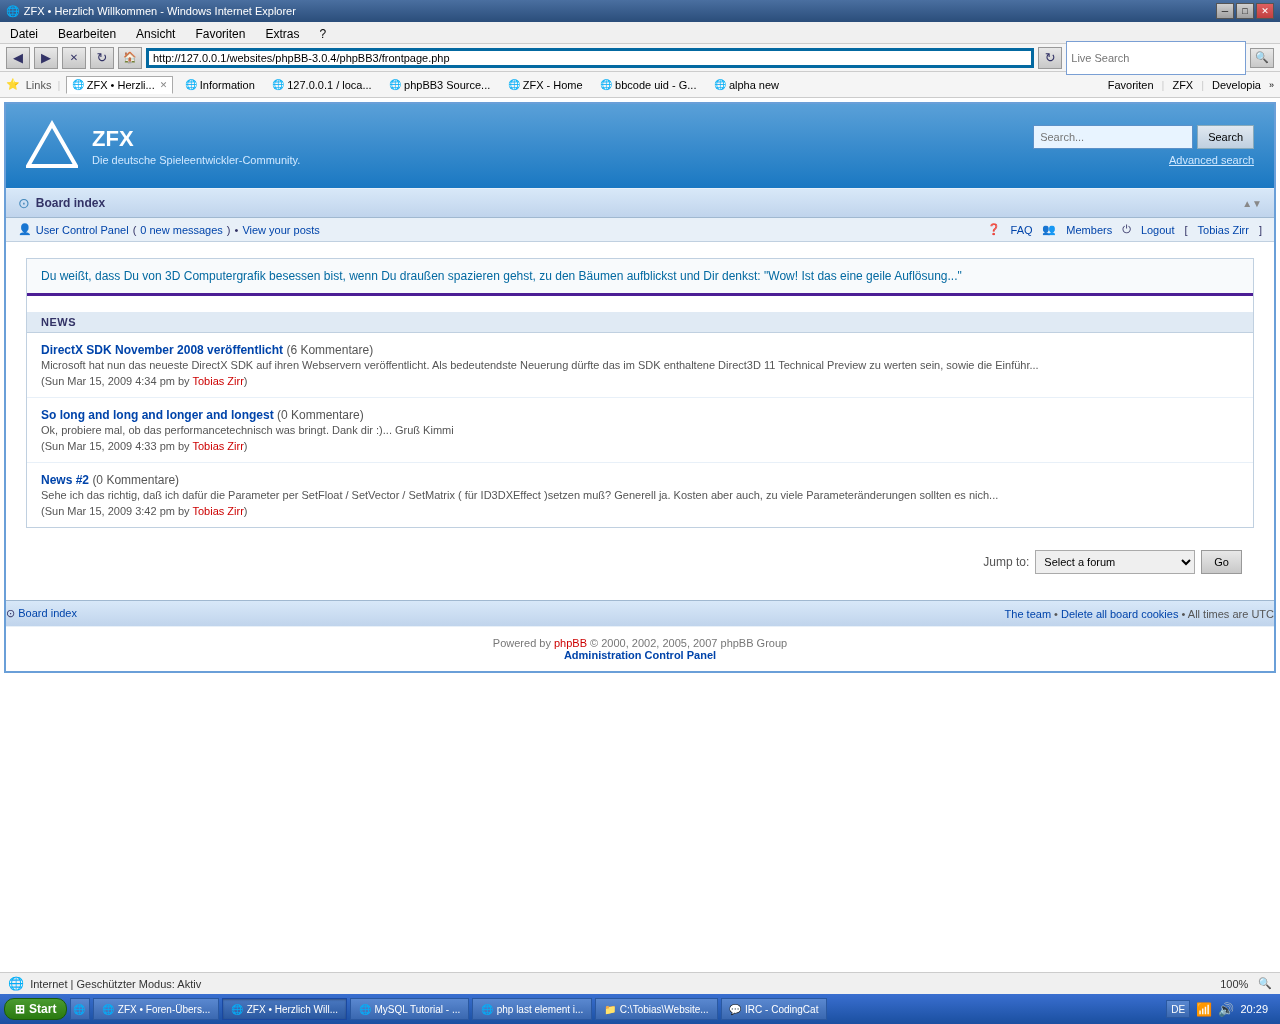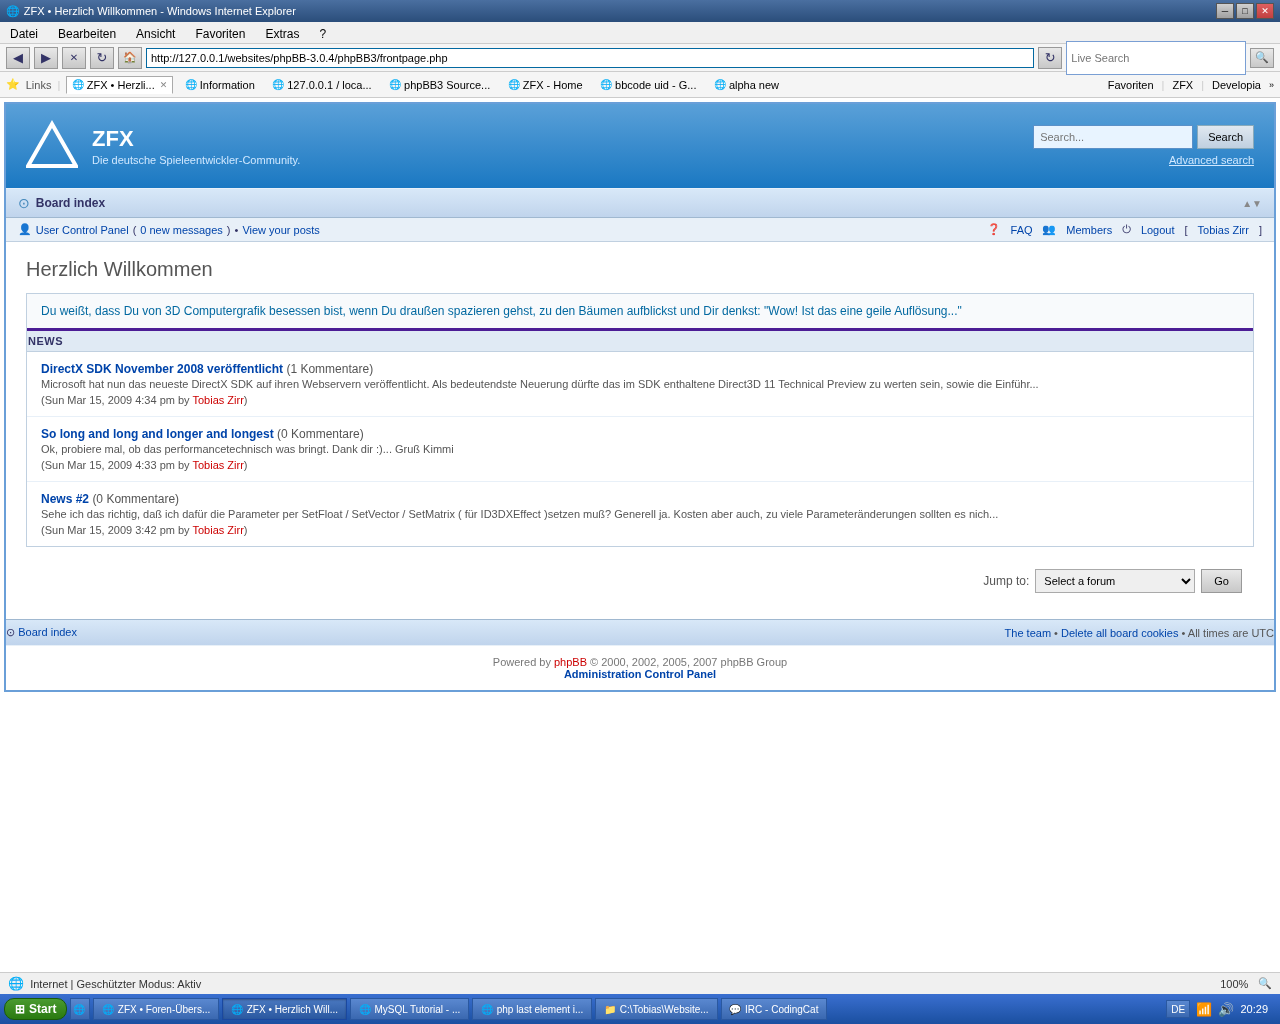--- a/index.html
+++ b/index.html
@@ -46,21 +46,21 @@
       align-items: center;
       padding: 0 6px;
       gap: 4px;
     }
     .nav-btn {
       width: 24px; height: 22px; background: linear-gradient(to bottom, #e8e8e8, #c8c8c8);
       border: 1px solid #999; display: flex; align-items: center; justify-content: center;
       font-size: 13px; cursor: pointer; color: #336;
     }
     .address-input {
-      flex: 1; height: 20px; border: 1px solid #0369a1; padding: 0 4px;
+      flex: 1; height: 20px; border: 3px solid #0369a1; padding: 0 4px;
       font-size: 11px; background: #fff;
     }
     .live-search-box {
       width: 180px; height: 20px; border: 1px solid #7a9fd4; padding: 16px 4px;
       font-size: 11px; background: #fff; color: #999;
     }
     .search-go-btn {
       height: 20px; padding: 0 4px; background: linear-gradient(to bottom, #e8e8e8, #c8c8c8);
       border: 1px solid #999; font-size: 11px; cursor: pointer;
     }
@@ -165,26 +165,27 @@
     }
     .news-intro {
       background: #f8fafc;
       padding: 10px 14px;
       font-size: 12px;
       color: #0369a1;
       border-bottom: 3px solid #4c1d95;
     }
     .news-label {
       background: #e0eaf4;
-      padding: 4px 1px;
+      padding: 4px 14px;
       font-size: 11px;
       font-weight: bold;
       color: #336;
       border-bottom: 1px solid #c0d0e0;
       letter-spacing: 0.5px;
+      margin-top: 16px;
     }
     .news-item { padding: 10px 14px; border-bottom: 1px solid #e8f0f8; }
     .news-item:last-child { border-bottom: none; }
     .news-item-title { color: #0044aa; font-size: 12px; font-weight: bold; cursor: pointer; }
     .news-item-meta { font-size: 11px; color: #555; margin-top: 2px; }
     .news-item-footer { font-size: 11px; color: #555; margin-top: 4px; }
     .news-author { color: #cc0000; cursor: pointer; }
     .news-count { color: #555; }
 
     
@@ -449,30 +450,29 @@
       <span class="user-link">Members</span>
       <span>⏻</span>
       <span class="user-link">Logout</span>
       <span>[ </span>
       <span class="user-link">Tobias Zirr</span>
       <span> ]</span>
     </div>
   </div>
 
   <div class="main-content">
-    <h1 class="page-title">Herzlich Willkommen</h1>
 
     <div class="news-box">
       <div class="news-intro">Du weißt, dass Du von 3D Computergrafik besessen bist, wenn Du draußen spazieren gehst, zu den Bäumen aufblickst und Dir denkst: "Wow! Ist das eine geile Auflösung..."</div>
       <div class="news-label">NEWS</div>
 
       <div class="news-item">
         <div>
           <span class="news-item-title">DirectX SDK November 2008 veröffentlicht</span>
-          <span class="news-count"> </span><span class="news-count">(1 Kommentare)</span>
+          <span class="news-count"> </span><span class="news-count">(6 Kommentare)</span>
         </div>
         <div class="news-item-meta">Microsoft hat nun das neueste DirectX SDK auf ihren Webservern veröffentlicht. Als bedeutendste Neuerung dürfte das im SDK enthaltene Direct3D 11 Technical Preview zu werten sein, sowie die Einführ...</div>
         <div class="news-item-footer">
           (<span>Sun Mar 15, 2009 4:34 pm</span>
           <span> by </span>
           <span class="news-author">Tobias Zirr</span>)
         </div>
       </div>
 
       <div class="news-item">

